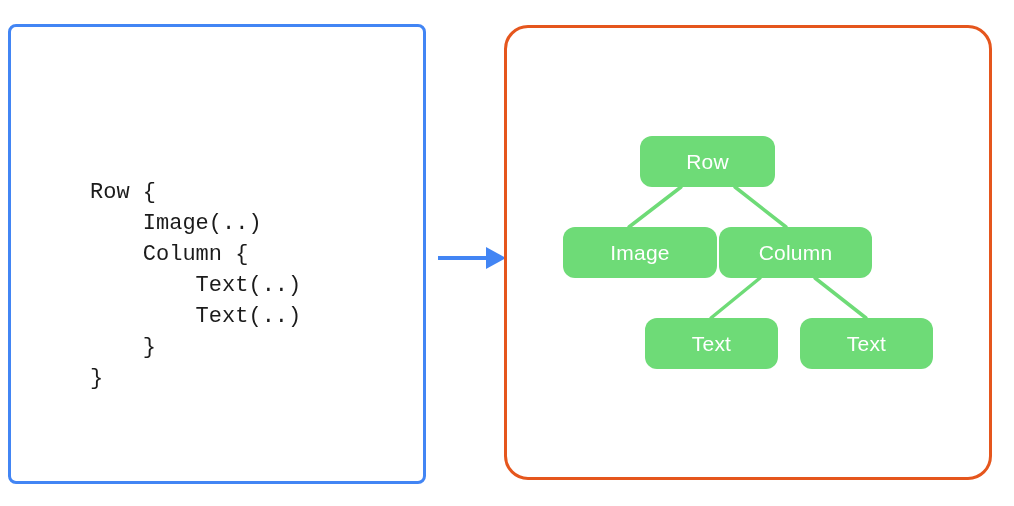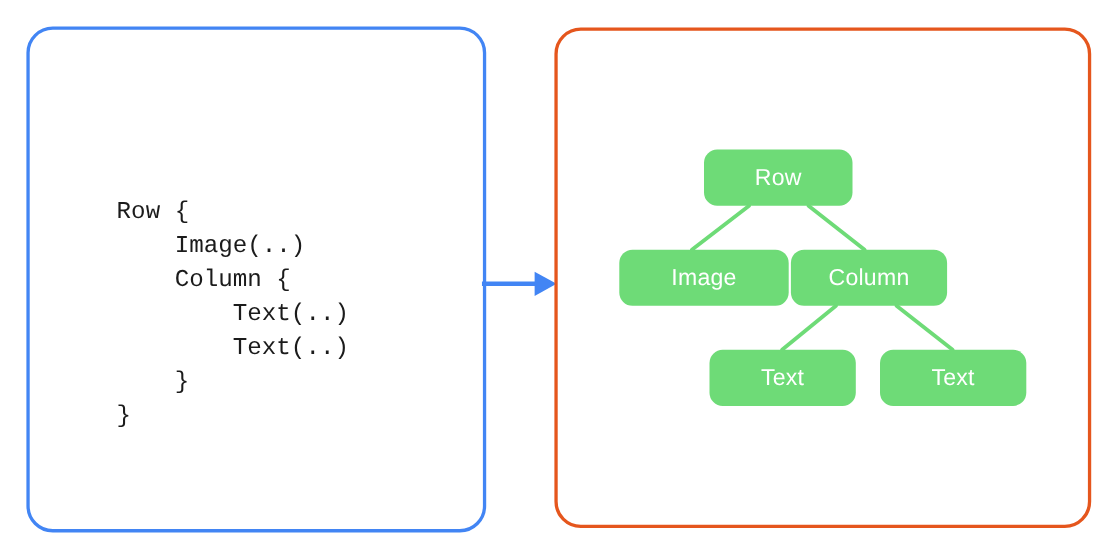--- a/index.html
+++ b/index.html
@@ -20,26 +20,26 @@
     background: #ffffff;
   }
 
   
   .panel {
     position: absolute;
     box-sizing: border-box;
     background: #ffffff;
   }
   #code-panel {
-    left: 24px;
+    left: 8px;
     top: 24px;
     width: 418px;
     height: 460px;
     border: 3px solid #4285f4;
-    border-radius: 24px;
+    border-radius: 8px;
   }
   #code-block {
     position: absolute;
     left: 79px;
     top: 150px;
     margin: 0;
     padding: 0;
     font-family: "Liberation Mono", "DejaVu Sans Mono", monospace;
     font-size: 22px;
     line-height: 31px;
@@ -84,21 +84,21 @@
     align-items: center;
     justify-content: center;
     font-family: "Liberation Sans", sans-serif;
     font-size: 21px;
     font-weight: 400;
     letter-spacing: 0.2px;
     height: 51px;
   }
   #node-row    { left: 640px; top: 136px; width: 135px; }
   #node-image  { left: 563px; top: 227px; width: 154px; }
-  #node-column { left: 719px; top: 227px; width: 142px; }
+  #node-column { left: 719px; top: 227px; width: 153px; }
   #node-text-1 { left: 645px; top: 318px; width: 133px; }
   #node-text-2 { left: 800px; top: 318px; width: 133px; }
 </style>
 </head>
 <body>
 
 <div id="stage">
 
   <div class="panel" id="code-panel">
     <pre id="code-block">Row {

